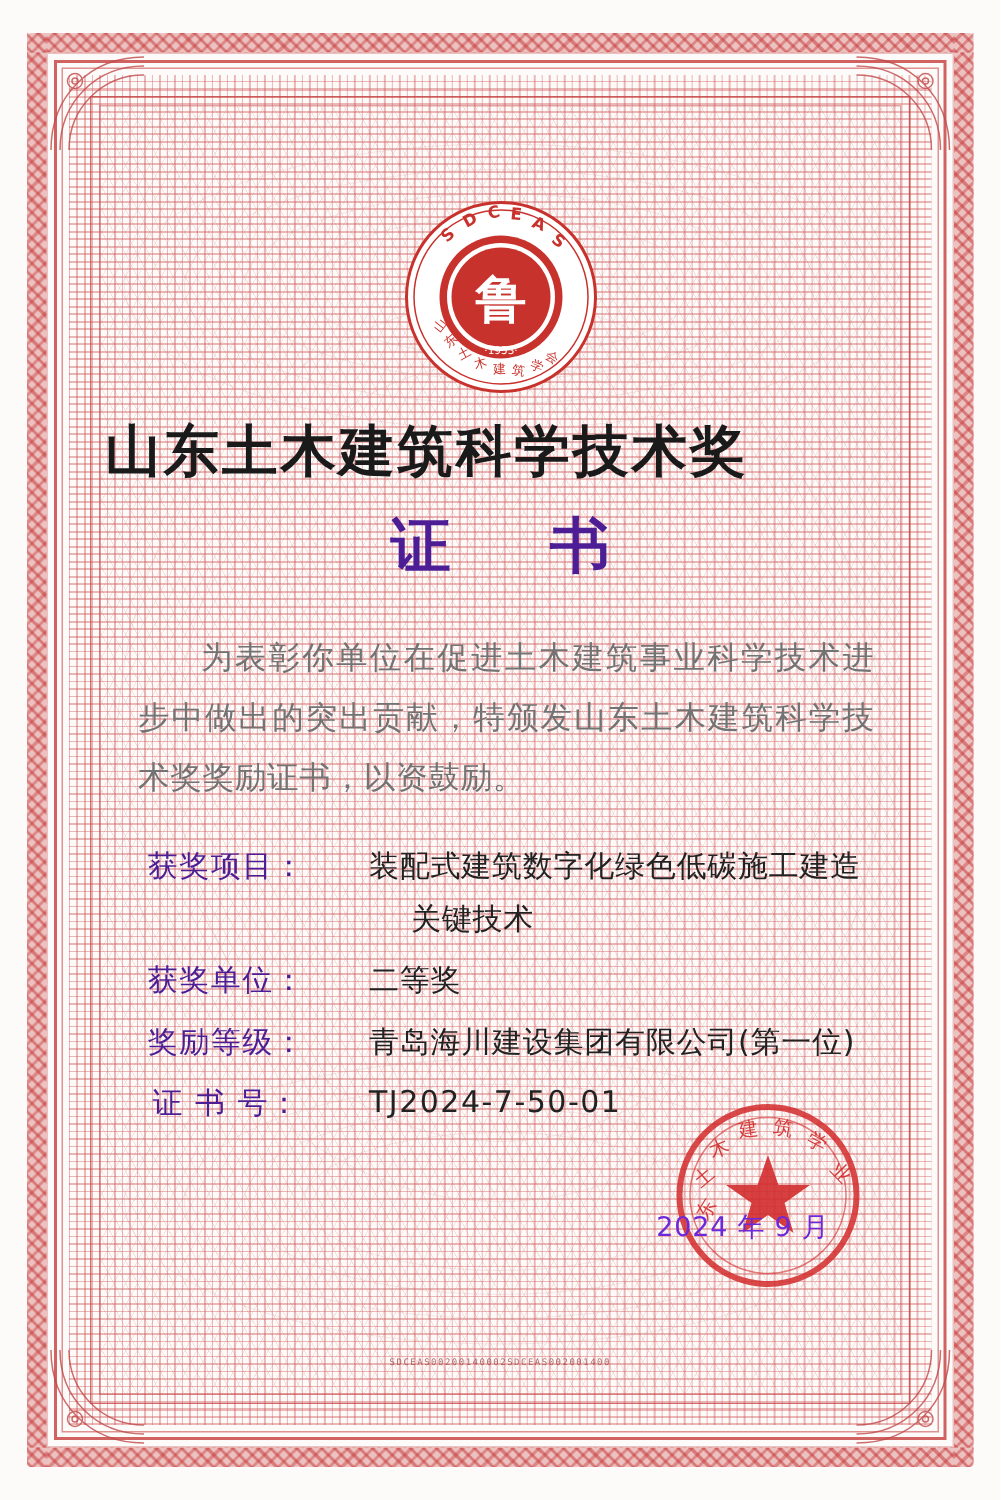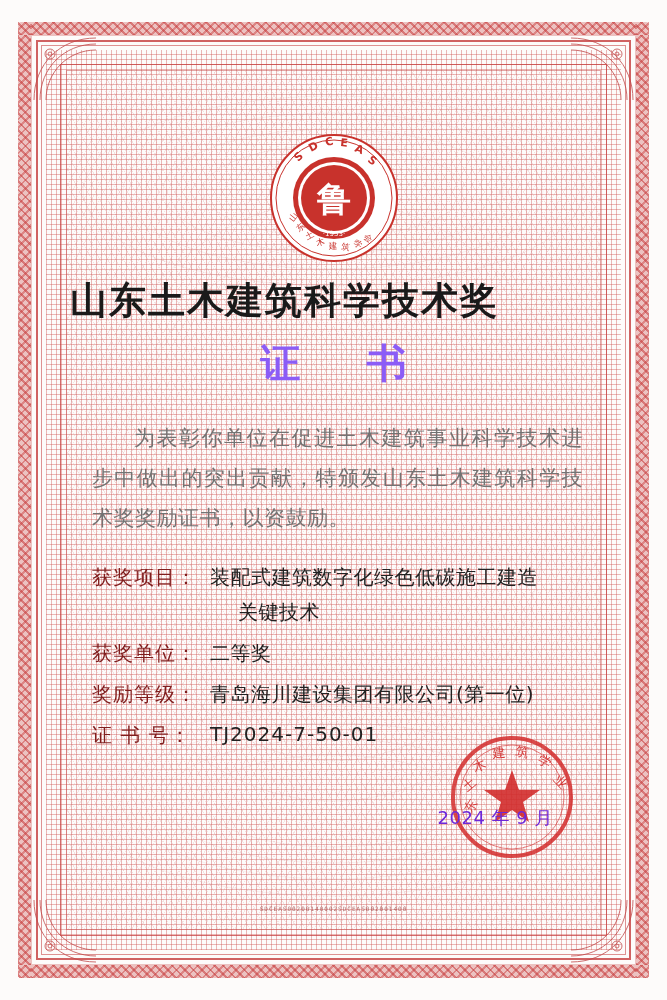--- a/index.html
+++ b/index.html
@@ -159,21 +159,21 @@
   .title-sub {
     position: absolute;
     top: 262px;
     left: 0;
     right: 0;
     text-align: center;
     font-size: 40px;
     font-weight: bold;
     letter-spacing: 26px;
     text-indent: 26px;
-    color: #8b5cf6;
+    color: #4c1d95;
     font-family: "DejaVu Sans", "Liberation Sans", sans-serif;
   }
 
   .body-text {
     position: absolute;
     top: 344px;
     left: 22px;
     right: 14px;
     font-size: 21px;
     line-height: 40px;
@@ -195,26 +195,28 @@
   }
   .field-row {
     display: flex;
     align-items: flex-start;
     margin-bottom: 14px;
   }
   .field-label {
     width: 118px;
     flex: 0 0 118px;
     letter-spacing: 1px;
-    color: #7f1d1d;
+    color: #4c1d95;
+    text-align: center;
   }
   .field-value {
     flex: 1;
     color: #222;
     letter-spacing: 0.5px;
+    margin-left: 36px;
   }
   .field-value-wrap .line2 {
     display: block;
     padding-left: 28px;
     margin-top: 8px;
   }
   .field-value.mono {
     font-family: "DejaVu Sans", "Liberation Sans", sans-serif;
     letter-spacing: 1px;
   }

